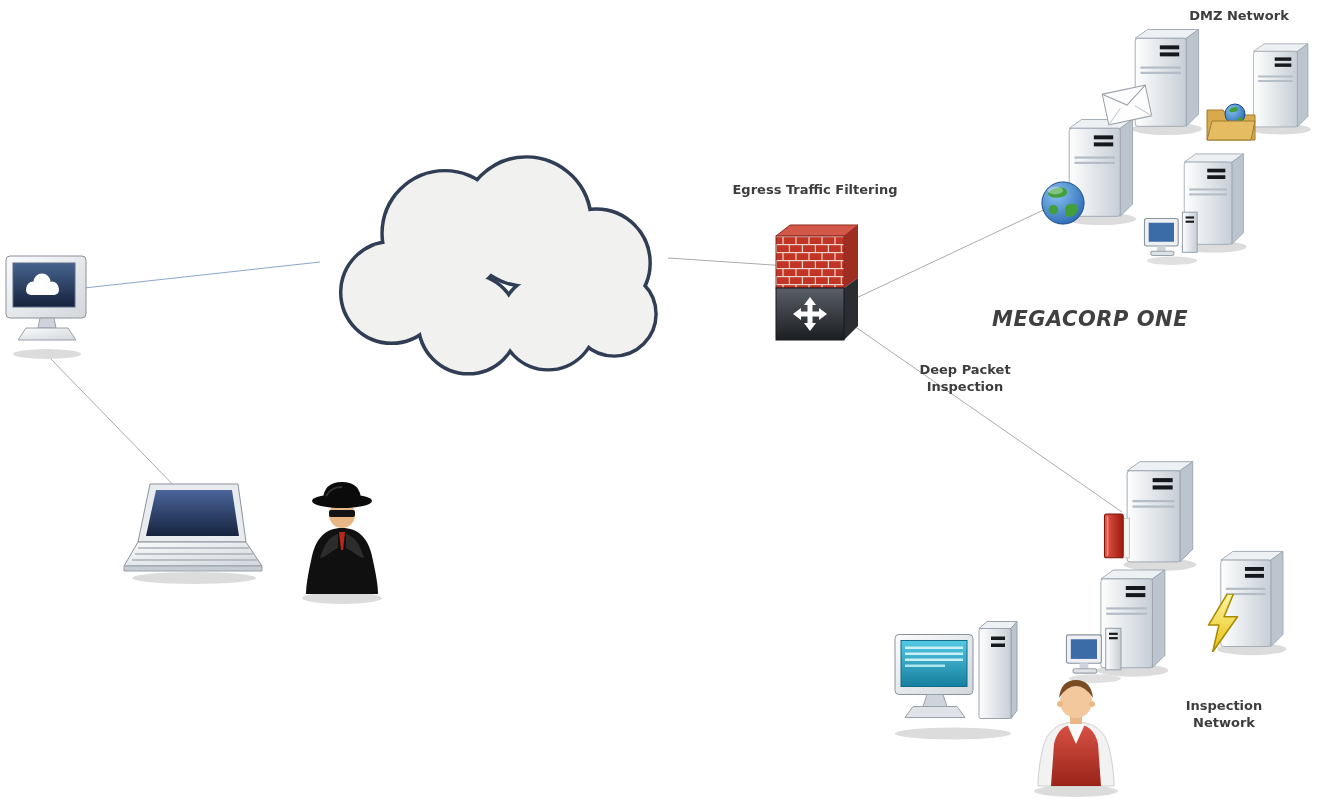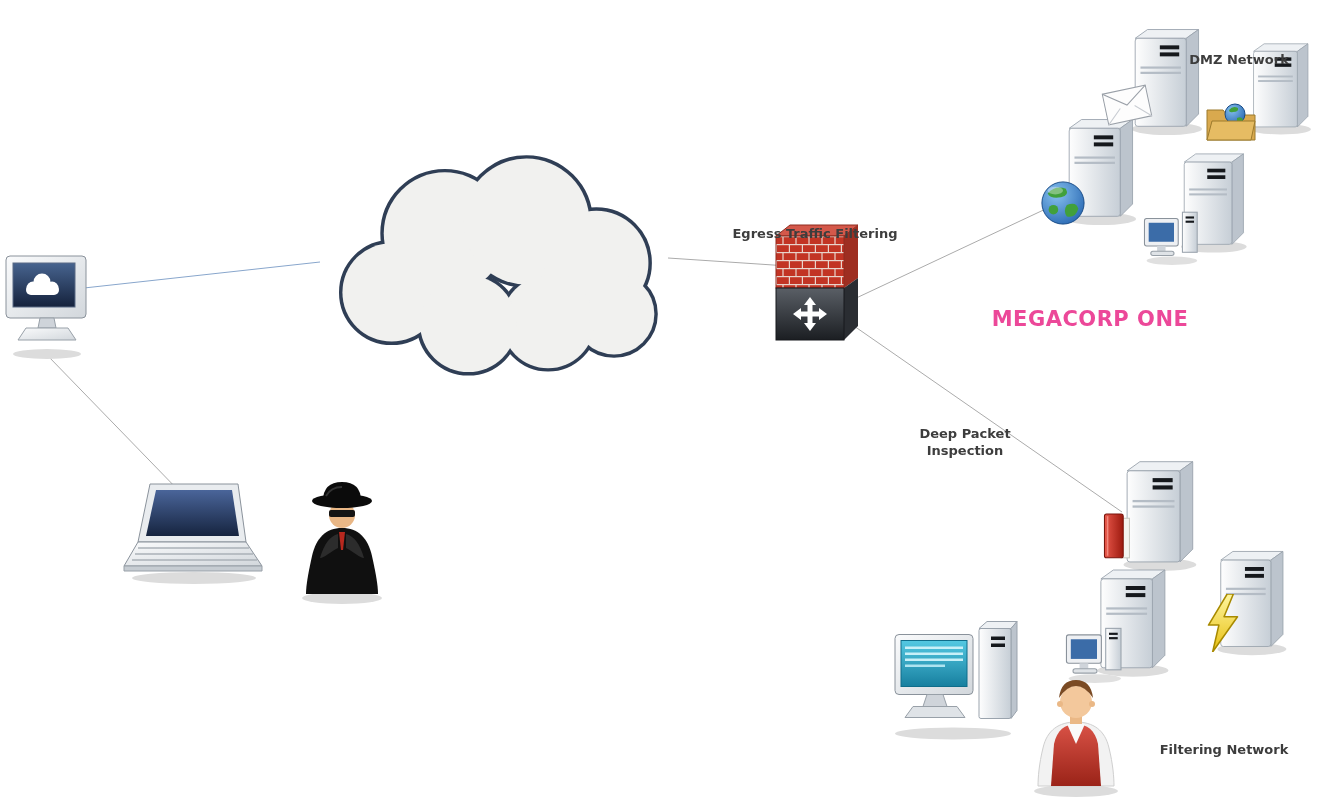--- a/index.html
+++ b/index.html
@@ -5,27 +5,27 @@
   * { margin:0; padding:0; box-sizing:border-box; }
   html,body { background:#ffffff; }
   body { font-family:"DejaVu Sans", sans-serif; }
   .canvas { position:relative; width:1323px; height:801px; background:#fff; overflow:hidden; }
   .lines { position:absolute; left:0; top:0; width:1323px; height:801px; }
   .node { position:absolute; line-height:0; }
   .lbl {
     position:absolute; font-weight:bold; color:#3d3d3d; font-size:13px;
     line-height:1.32; text-align:center; transform:translateX(-50%);
     font-family:"DejaVu Sans", sans-serif;
-    margin-top:44px;
   }
   .lbl.nowrap { white-space:nowrap; }
   .title {
-    position:absolute; font-weight:bold; color:#ec4899; font-size:21px;
+    position:absolute; font-weight:bold; color:#404040; font-size:21px;
     letter-spacing:0.5px; transform:translateX(-50%); white-space:nowrap;
     font-family:"DejaVu Sans", sans-serif;
+    font-style:italic;
   }
 </style>
 </head>
 <body>
 
 <div class="canvas">
 
   <svg width="0" height="0" style="position:absolute" aria-hidden="true">
     <defs>
       <linearGradient id="srvGrad" x1="0" y1="0" x2="1" y2="0">
@@ -295,16 +295,16 @@
       <circle cx="55" cy="38" r="16" fill="#f3c89c"></circle>
       <circle cx="39" cy="40" r="3" fill="#eab886"></circle>
       <circle cx="71" cy="40" r="3" fill="#eab886"></circle>
       <path d="M38,34 Q40,16 55,16 Q70,16 72,34 Q64,22 55,22 Q46,22 38,34 Z" fill="#7b4b24"></path>
     </svg>
   </div>
 
   <div class="lbl nowrap" style="left:1239px; top:7px;">DMZ Network</div>
   <div class="lbl nowrap" style="left:815px; top:181px;">Egress Traffic Filtering</div>
   <div class="title" style="left:1090px; top:307px;">MEGACORP ONE</div>
-  <div class="lbl" style="left:965px; top:381px; width:130px;">Deep Packet Inspection</div>
-  <div class="lbl" style="left:1224px; top:697px; width:135px;">Filtering Network</div>
+  <div class="lbl" style="left:965px; top:361px; width:130px;">Deep Packet Inspection</div>
+  <div class="lbl" style="left:1224px; top:697px; width:135px;">Inspection Network</div>
 
 </div>
 
 </body></html>

